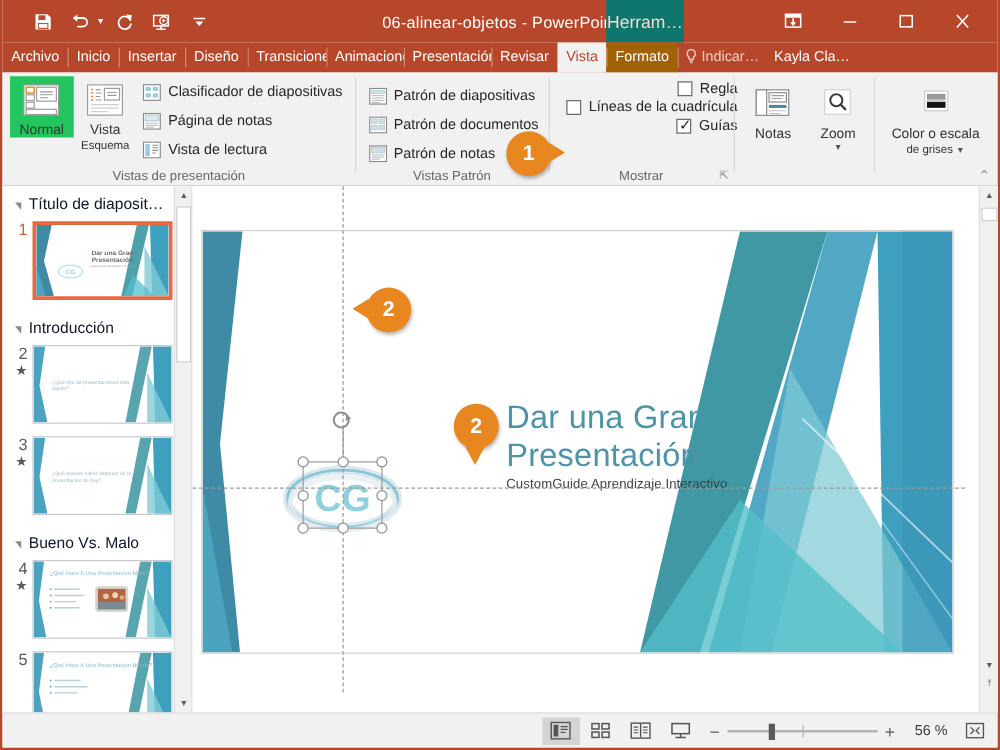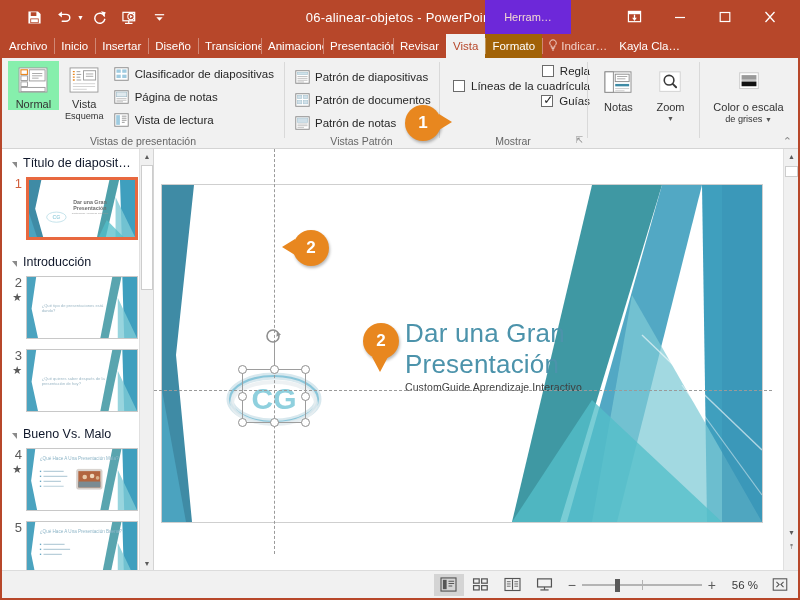--- a/index.html
+++ b/index.html
@@ -17,22 +17,22 @@
   
   .titlebar { position:relative; height:34px; background:#b7472a; color:#fff;
               display:flex; align-items:center; }
   .qat { display:flex; align-items:center; padding-left:18px; gap:2px; }
   .qat-btn { width:28px; height:26px; display:flex; align-items:center; justify-content:center;
              cursor:default; }
   .qat-btn svg { display:block; }
   .qat-caret { font-size:7px; margin-left:-3px; }
   .win-title { position:absolute; left:0; right:0; text-align:center;
                font-size:13px; letter-spacing:.2px; pointer-events:none; }
-  .ctx-tab { position:absolute; left:483px; top:0; width:86px; height:34px;
-             background:#6d28d9; color:#f3d9d2; font-size:11px;
+  .ctx-tab { position:absolute; left:483px; top:0; width:62px; height:34px;
+             background:#0f766e; color:#f3d9d2; font-size:14px;
              display:flex; align-items:center; justify-content:center; }
   .win-ctrls { position:absolute; right:6px; top:0; height:34px; display:flex; align-items:center; }
   .win-btn { width:45px; height:34px; display:flex; align-items:center; justify-content:center; }
 
   
   .tabstrip { position:relative; height:24px; background:#b7472a; display:flex;
               align-items:stretch; color:#fff; font-size:11.5px; }
   .tab { padding:0 7px; display:flex; align-items:center; white-space:nowrap;
          position:relative; cursor:default; }
   .tab + .tab::before { content:""; position:absolute; left:0; top:4px; bottom:4px;
@@ -55,21 +55,21 @@
             justify-content:flex-start; height:91px; }
   .rgroup + .rgroup::before { content:""; position:absolute; left:0; top:4px;
                               height:76px; width:1px; background:#d9d9d9; }
   .rgroup-body { flex:1; display:flex; align-items:flex-start; padding:3px 6px 0 6px; }
   .rgroup-label { height:15px; line-height:15px; text-align:center; font-size:10.5px;
                   color:#666; position:relative; }
   .dlg-launcher { position:absolute; right:4px; bottom:1px; font-size:9px; color:#8a8a8a; }
 
   .bigbtn { width:52px; display:flex; flex-direction:column; align-items:center;
             padding-top:4px; cursor:default; }
-  .bigbtn.sel { background:#86efac; }
+  .bigbtn.sel { background:#22c55e; }
   .bigbtn .lbl { font-size:11px; text-align:center; line-height:12px; margin-top:3px; color:#333;}
   .bigbtn .lbl small { display:block; }
   .icon-box { width:34px; height:30px; display:flex; align-items:center; justify-content:center; }
 
   .smalllist { display:flex; flex-direction:column; gap:2px; padding-top:2px; }
   .smallbtn { display:flex; align-items:center; gap:5px; height:21px; padding:0 4px;
               font-size:11.5px; color:#262626; white-space:nowrap; cursor:default; }
   .smallbtn .gi { width:16px; height:16px; flex:0 0 16px; display:flex;
                   align-items:center; justify-content:center; }
 

